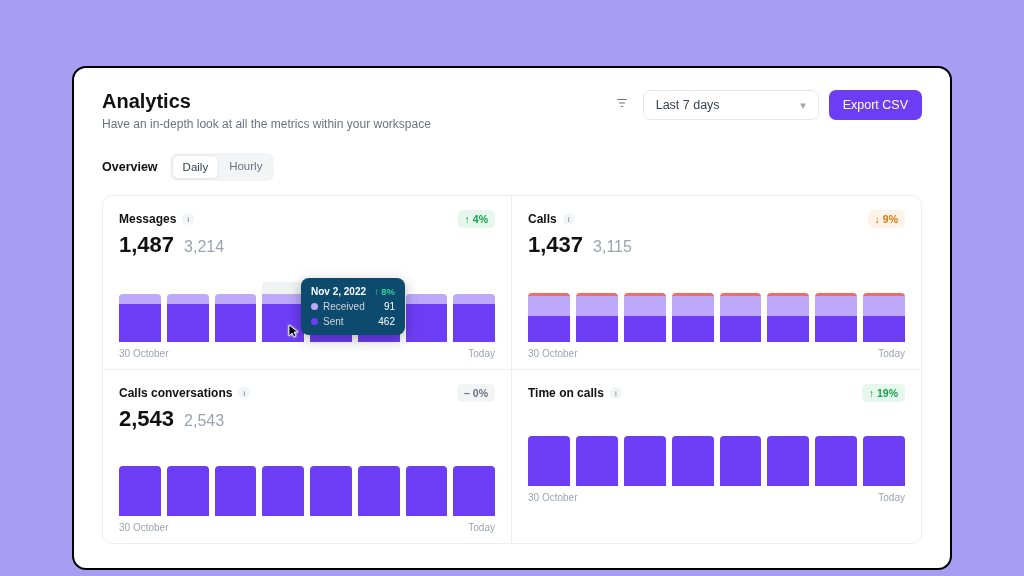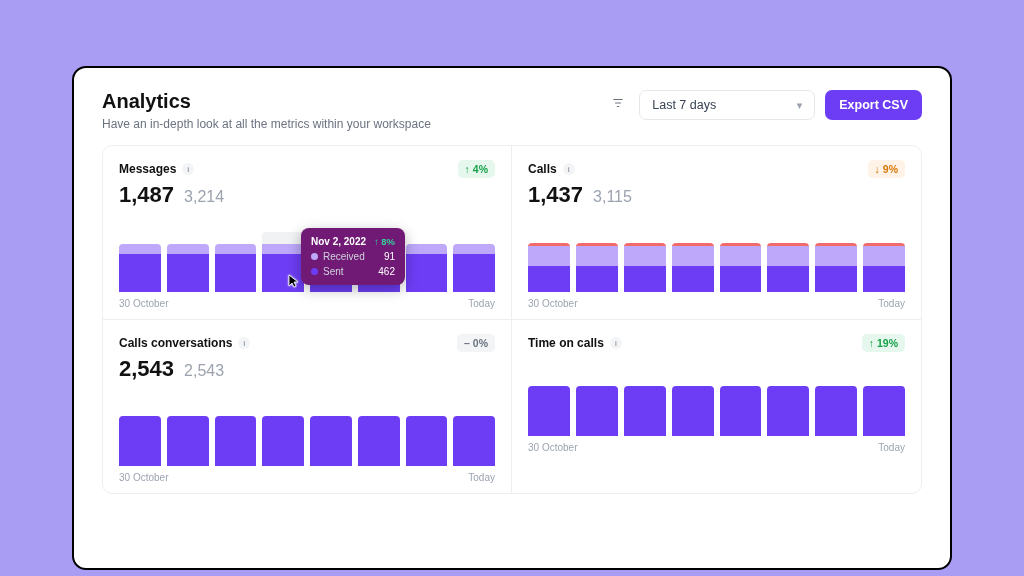--- a/index.html
+++ b/index.html
@@ -15,21 +15,21 @@
   .subtitle { font-size: 12px; color: #6b7280; margin-top: 4px; }
   .header-right { display: flex; align-items: center; gap: 10px; }
   .filter-icon { color: #6b7280; padding: 4px; }
   .date-select {
     display: flex; align-items: center; justify-content: space-between;
     border: 1px solid #e5e7eb; border-radius: 7px; padding: 7px 12px;
     width: 176px; font-size: 12.5px; color: #374151; background: #fff;
   }
   .chevron { color: #9ca3af; font-size: 11px; }
   .export-btn {
-    background: #6d3df5; color: #fff; font-weight: 700; font-size: 12.5px;
+    background: #6d3df5; color: #fff; font-weight: 400; font-size: 12.5px;
     border-radius: 7px; padding: 8px 14px; border: none;
   }
   .tabs { display: flex; align-items: center; gap: 0; margin-top: 22px; }
   .tab-overview { font-size: 12.5px; font-weight: 700; color: #111; padding: 4px 12px 4px 0; }
   .tab-pill {
     font-size: 11.5px; padding: 5px 10px; color: #6b7280;
   }
   .tab-pill.active { background: #fff; border: 1px solid #e5e7eb; border-radius: 6px; color: #374151; font-weight: 500; box-shadow: 0 1px 1px rgba(0,0,0,0.03); }
   .tab-group { background: #f3f4f6; border-radius: 7px; padding: 2px; display: flex; }
 
@@ -53,21 +53,21 @@
   .bars { display: flex; gap: 6px; align-items: flex-end; height: 56px; margin-top: 28px; }
   .bar { flex: 1; display: flex; flex-direction: column; border-radius: 4px 4px 0 0; overflow: hidden; position: relative; }
   .seg { width: 100%; }
   .seg.sent { background: #6d3df5; }
   .seg.recv { background: #bda8fa; }
   .seg.red { background: #f36a6a; height: 3px; }
   .seg.hl { background: #f1f2f4; }
   .axis { display: flex; justify-content: space-between; font-size: 10px; color: #9ca3af; margin-top: 6px; gap: 20px; }
 
   .tooltip {
-    position: absolute; left: 198px; top: 82px; background: #701a75; color: #fff;
+    position: absolute; left: 198px; top: 82px; background: #0c4a6e; color: #fff;
     border-radius: 8px; padding: 8px 10px; width: 104px; font-size: 10px; z-index: 5;
     box-shadow: 0 4px 14px rgba(0,0,0,0.3);
   }
   .tt-row { display: flex; justify-content: space-between; align-items: center; margin-top: 4px; }
   .tt-left { display: flex; align-items: center; gap: 5px; color: #cfd3dc; }
   .dot { width: 7px; height: 7px; border-radius: 50%; }
   .dot.r { background: #bda8fa; }
   .dot.s { background: #6d3df5; }
   .tt-head { display: flex; align-items: center; justify-content: space-between; }
   .tt-date { font-weight: 600; font-size: 10px; }
@@ -96,20 +96,27 @@
           </svg>
       </span>
       <div class="date-select">
         <span>Last 7 days</span>
         <span class="chevron">▾</span>
       </div>
       <button class="export-btn">Export CSV</button>
     </div>
   </div>
 
+  <div class="tabs">
+    <div class="tab-overview">Overview</div>
+    <div class="tab-group">
+      <div class="tab-pill active">Daily</div>
+      <div class="tab-pill">Hourly</div>
+    </div>
+  </div>
 
   <div class="grid">
 
     <div class="card">
       <div class="card-head">
         <div class="card-label">
           <span>Messages</span>
           <span class="info-dot">i</span>
         </div>
         <span class="badge up">

